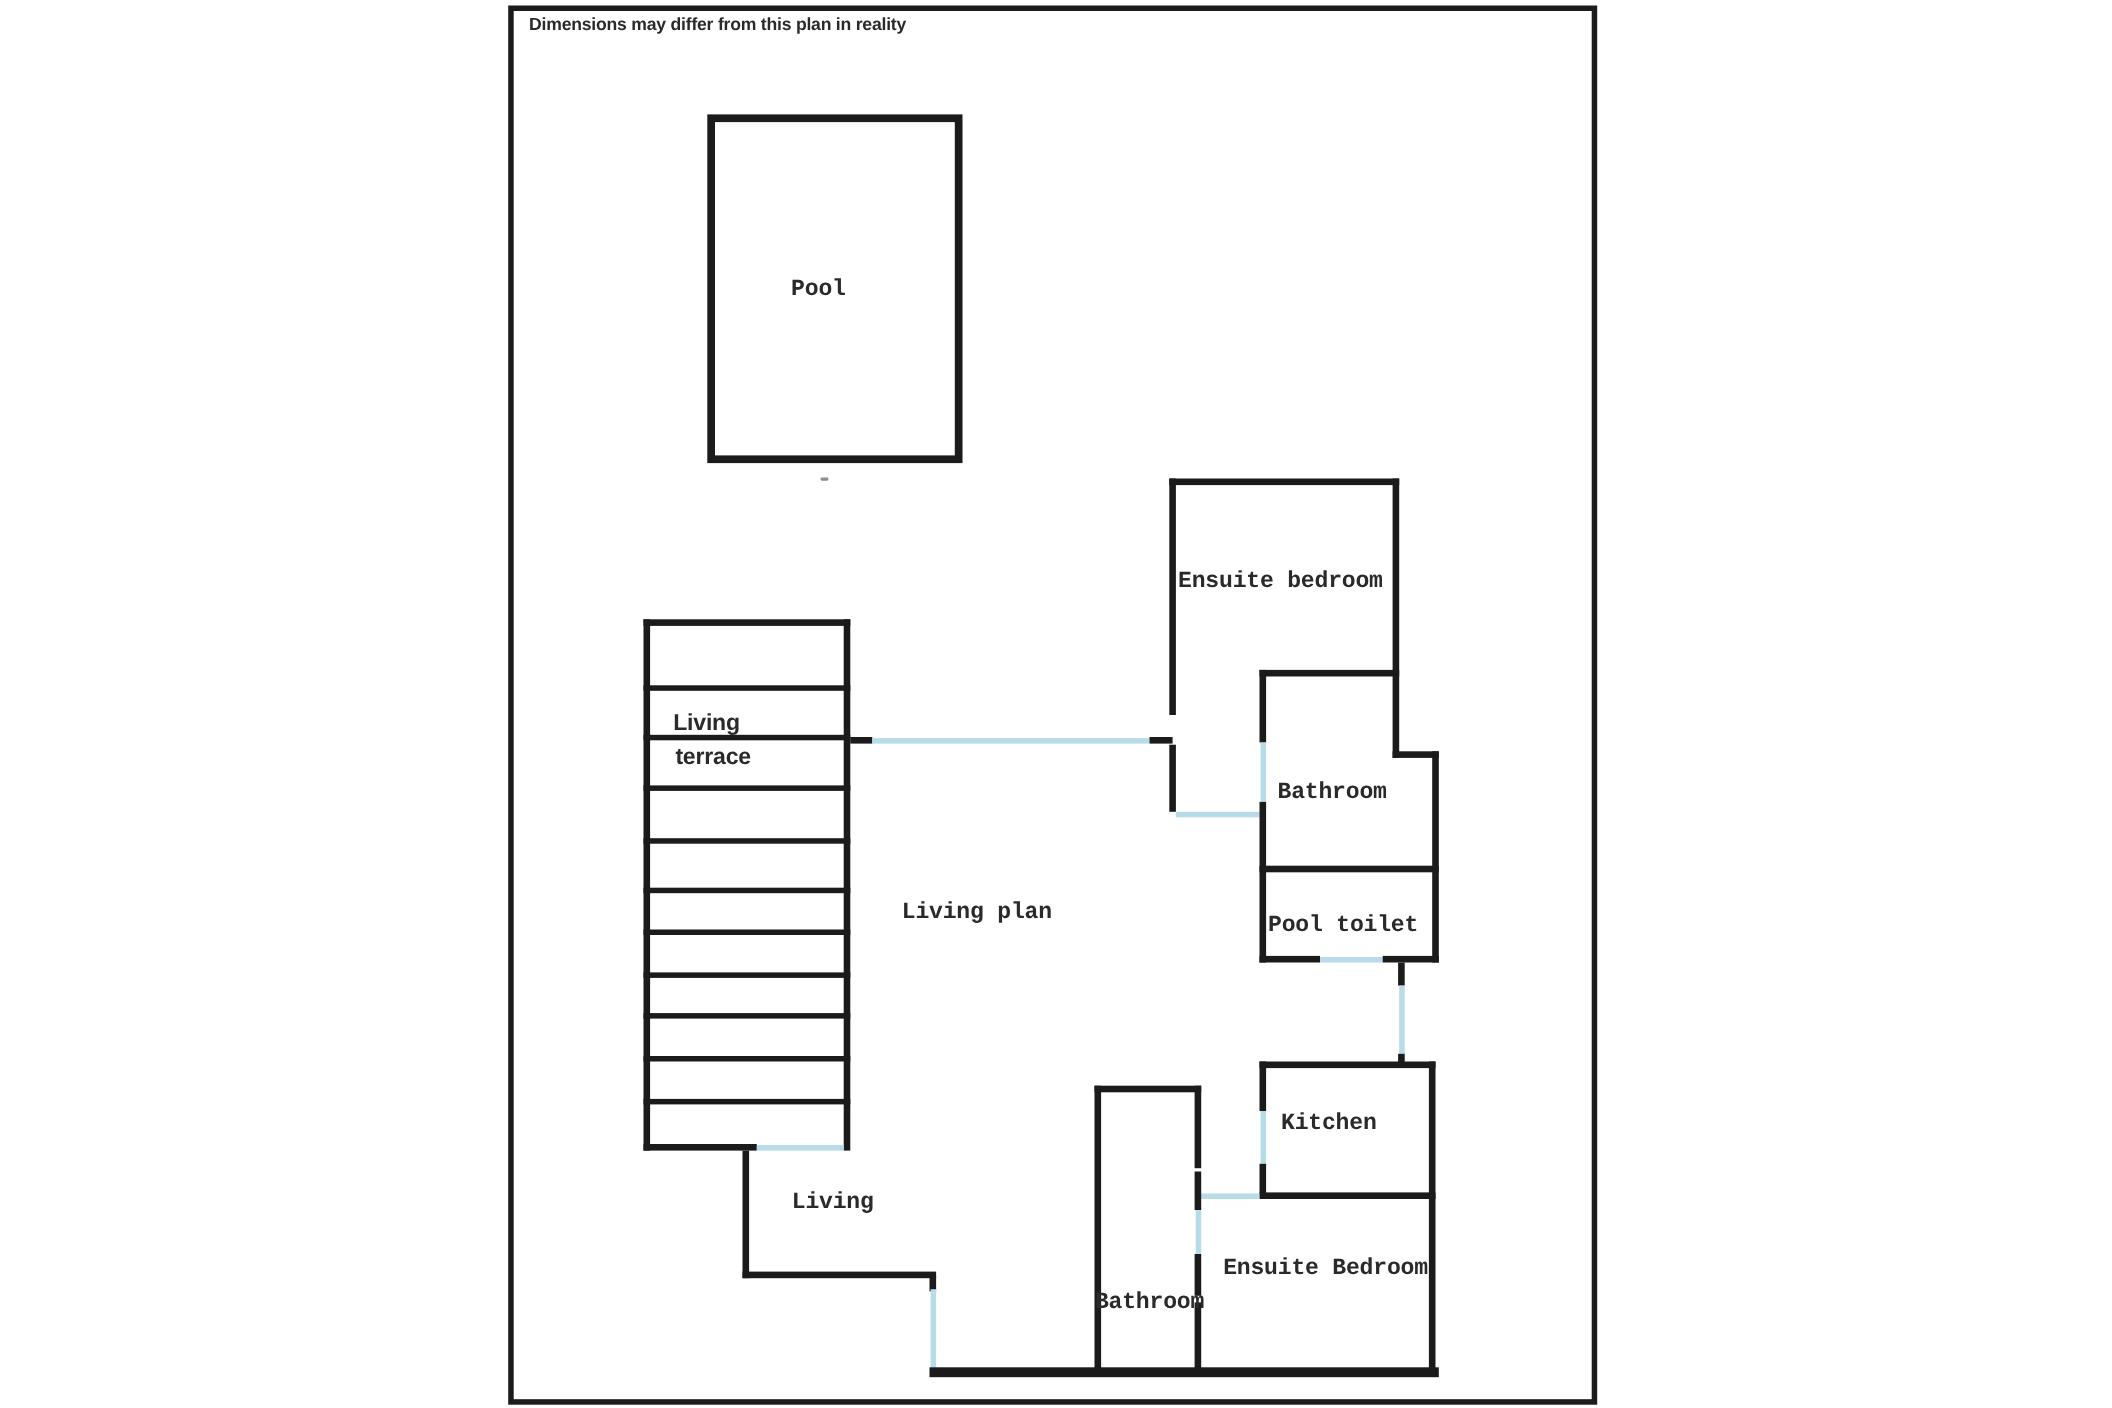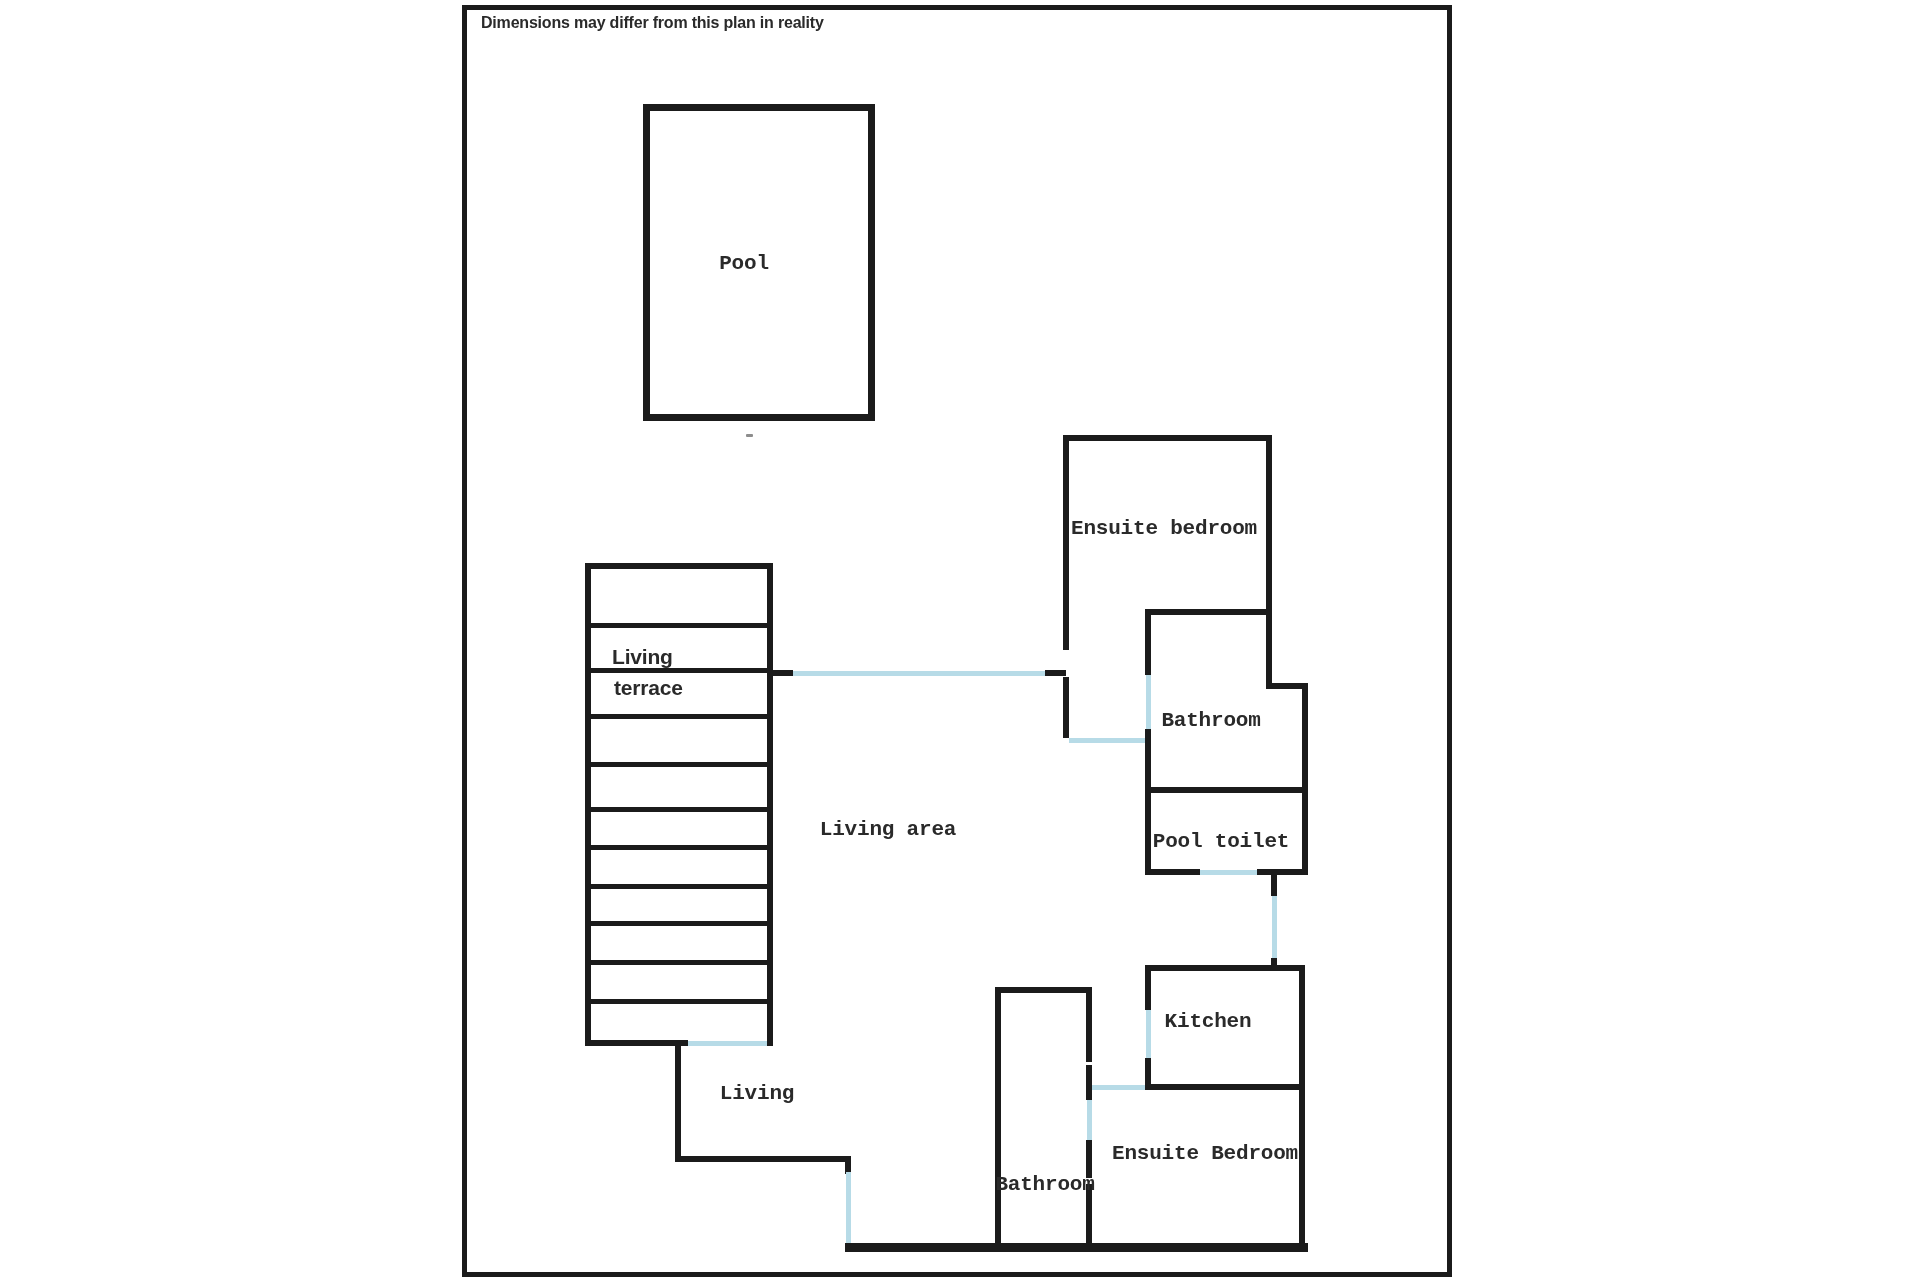--- a/index.html
+++ b/index.html
@@ -61,21 +61,21 @@
   <div class="w" style="left:585px;top:999px;width:188px;height:5px;"></div>
   <div class="w" style="left:585px;top:1040px;width:103px;height:6px;"></div>
   <div class="o" style="left:688px;top:1041px;width:79px;height:5px;"></div>
   <div class="label vcenter" style="left:612px;top:657px;">Living</div>
   <div class="label vcenter" style="left:614px;top:688px;">terrace</div>
 
   <div class="w" style="left:773px;top:670px;width:20px;height:6px;"></div>
   <div class="o" style="left:793px;top:671px;width:252px;height:5px;"></div>
   <div class="w" style="left:1045px;top:670px;width:21px;height:6px;"></div>
 
-  <div class="label center" style="left:888px;top:830px;">Living area</div>
+  <div class="label center" style="left:888px;top:830px;">Living plan</div>
 
   <div class="w" style="left:675px;top:1046px;width:6px;height:116px;"></div>
   <div class="w" style="left:675px;top:1156px;width:176px;height:6px;"></div>
   <div class="w" style="left:845px;top:1160px;width:6px;height:14px;"></div>
   <div class="o" style="left:846px;top:1172px;width:5px;height:73px;"></div>
   <div class="label center" style="left:757px;top:1094px;">Living</div>
 
   <div class="w" style="left:845px;top:1243px;width:463px;height:9px;"></div>
 
   <div class="w" style="left:1063px;top:435px;width:209px;height:6px;"></div>

